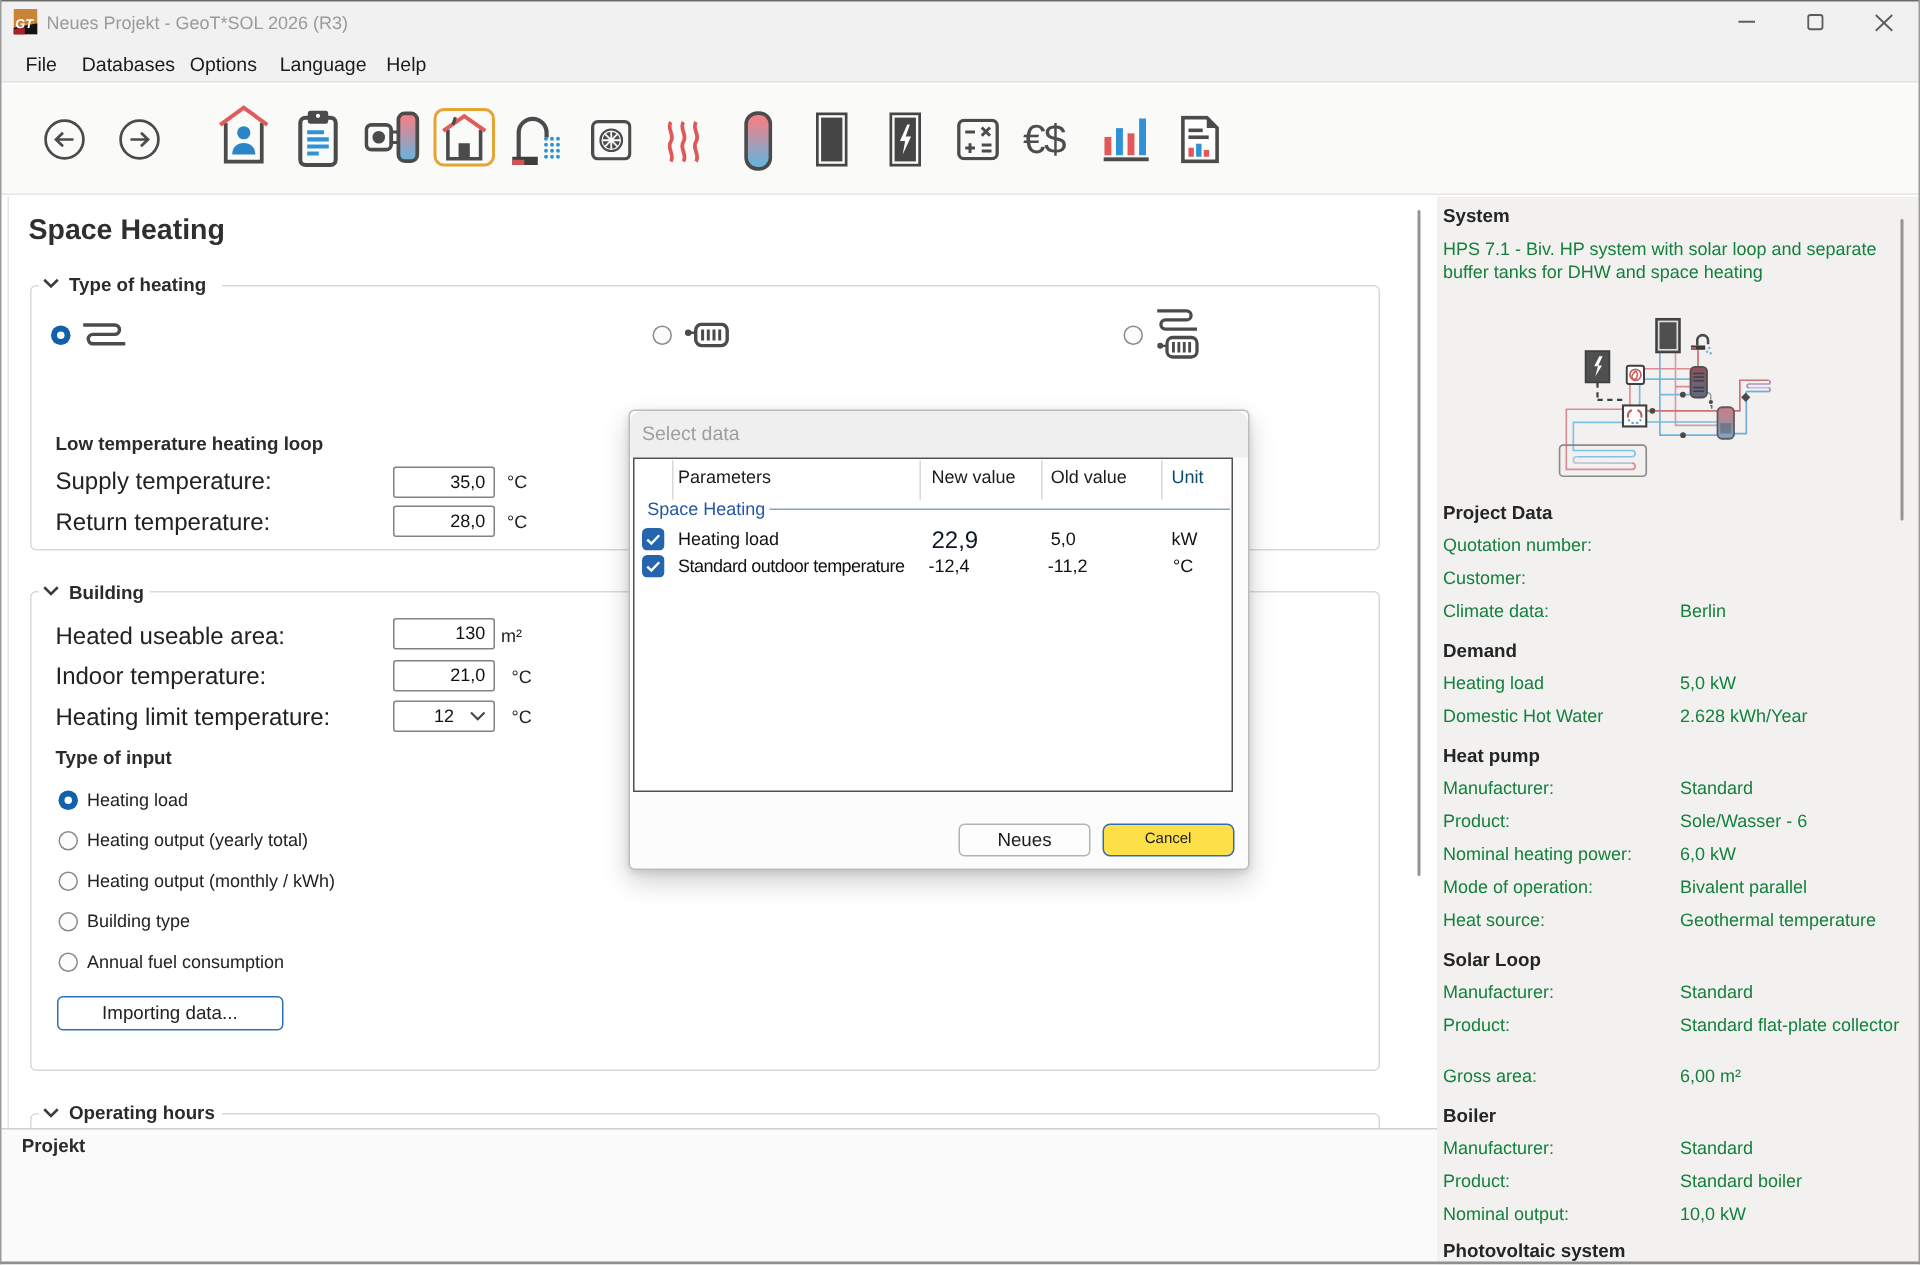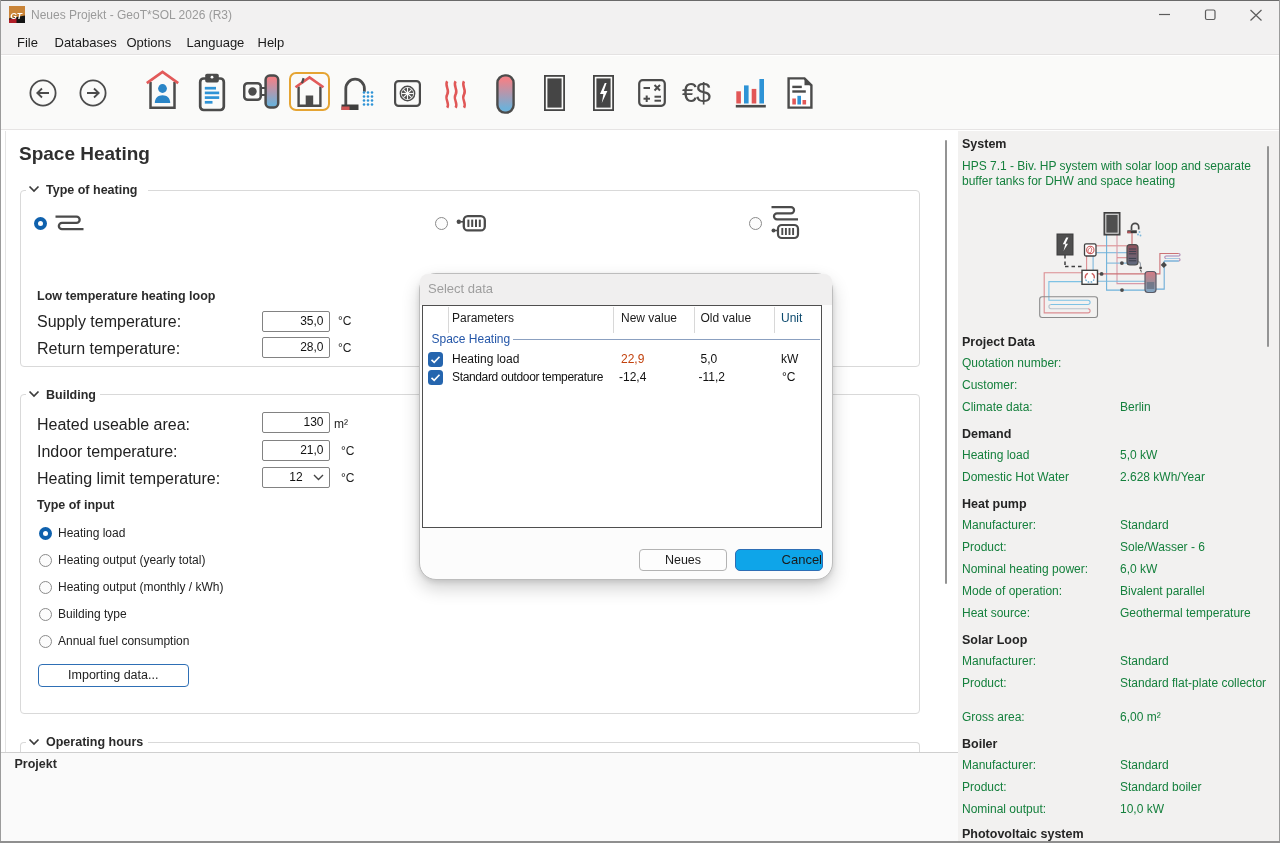--- a/index.html
+++ b/index.html
@@ -396,46 +396,46 @@
   <rect x="115" y="73.5" width="11" height="21" rx="3" fill="url(#buf)" stroke="#5a5a66" stroke-width="1.2"></rect>
   <rect x="116.8" y="84" width="7.4" height="7" fill="#667082" opacity="0.75"></rect>
 
   <circle cx="71.6" cy="75.9" r="1.9" fill="#4a4a4a"></circle>
   <circle cx="91.9" cy="65.1" r="1.9" fill="#4a4a4a"></circle>
   <circle cx="92" cy="92.1" r="1.9" fill="#4a4a4a"></circle>
   <rect x="131.6" y="64.7" width="4.4" height="4.4" fill="#4a4a4a" transform="rotate(45 133.8 66.9)"></rect>
 </svg>
 </div>
 
-<div class="abs" style="left:419px;top:273px;width:414px;height:307px;background:#fcfcfc;border:1px solid #bdbdbd;border-radius:17px;box-shadow:0 8px 18px rgba(0,0,0,0.19),0 2px 5px rgba(0,0,0,0.10);z-index:100">
+<div class="abs" style="left:419px;top:273px;width:414px;height:307px;background:#fcfcfc;border:1px solid #bdbdbd;border-radius:4px;box-shadow:0 8px 18px rgba(0,0,0,0.19),0 2px 5px rgba(0,0,0,0.10);z-index:100">
   <div class="abs" style="left:0;top:0;width:100%;height:31px;background:#f0efef;border-radius:8px 8px 0 0"></div>
   <div class="abs" style="left:8px;top:7px;font-size:13px;color:#9e9e9e;height:16px;line-height:16px">Select data</div>
   <div class="abs" style="left:2px;top:31px;width:400px;height:223px;background:#fff;border:1px solid #4f4f4f">
     <div class="abs" style="left:24.7px;top:1px;width:1px;height:26px;background:#d8d8d8"></div>
     <div class="abs" style="left:190px;top:1px;width:1px;height:26px;background:#d8d8d8"></div>
     <div class="abs" style="left:270.5px;top:1px;width:1px;height:26px;background:#d8d8d8"></div>
     <div class="abs" style="left:351px;top:1px;width:1px;height:26px;background:#d8d8d8"></div>
     <div class="abs" style="left:29px;top:5px;font-size:12px;color:#1b1b1b">Parameters</div>
     <div class="abs" style="left:198px;top:5px;font-size:12px;color:#1b1b1b">New value</div>
     <div class="abs" style="left:277.5px;top:5px;font-size:12px;color:#1b1b1b">Old value</div>
     <div class="abs" style="left:358px;top:5px;font-size:12px;color:#0c4a6e">Unit</div>
     <div class="abs" style="left:8.5px;top:26px;font-size:12px;color:#2456a8;height:15px;line-height:15px">Space Heating</div>
     <div class="abs" style="left:90px;top:33px;width:307px;height:1px;background:#8ba0c0"></div>
     <svg class="abs" style="left:5px;top:45.5px" width="15" height="15" viewBox="0 0 15 15">
         <rect width="15" height="15" rx="3.5" fill="#2565ae"></rect>
         <path d="M3.5 7.8 L6.2 10.4 L11.5 4.8" fill="none" stroke="#fff" stroke-width="1.6"></path>
       </svg>
     <div class="abs" style="left:29px;top:46px;font-size:12px;color:#111;height:15px;line-height:15px">Heating load</div>
-    <div class="abs" style="left:198px;top:46px;font-size:12px;color:#c2410c">22,9</div>
+    <div class="abs" style="left:198px;top:46px;font-size:16px;color:#0f172a">22,9</div>
     <div class="abs" style="left:277.5px;top:46px;font-size:12px;color:#111">5,0</div>
     <div class="abs" style="left:358px;top:46px;font-size:12px;color:#111">kW</div>
     <svg class="abs" style="left:5px;top:63.5px" width="15" height="15" viewBox="0 0 15 15">
         <rect width="15" height="15" rx="3.5" fill="#2565ae"></rect>
         <path d="M3.5 7.8 L6.2 10.4 L11.5 4.8" fill="none" stroke="#fff" stroke-width="1.6"></path>
       </svg>
     <div class="abs" style="left:29px;top:64px;font-size:12px;color:#111;height:15px;line-height:15px;letter-spacing:-0.35px">Standard outdoor temperature</div>
     <div class="abs" style="left:196px;top:64px;font-size:12px;color:#111">-12,4</div>
     <div class="abs" style="left:275.5px;top:64px;font-size:12px;color:#111">-11,2</div>
     <div class="abs" style="left:359px;top:64px;font-size:12px;color:#111">°C</div>
   </div>
   <div class="abs" style="left:219px;top:274.5px;width:88px;height:22.5px;border:1px solid #b3b3b3;border-radius:4px;background:#fdfdfd;text-align:center;font-size:12.5px;color:#1b1b1b;line-height:21px">Neues</div>
-  <div class="abs" style="left:314.5px;top:274.5px;width:88.5px;height:22.5px;border:1.5px solid #2e6eb5;border-radius:5px;background:#0ea5e9;text-align:right;font-size:13px;color:#1b1b1b;line-height:20px">Cancel</div>
+  <div class="abs" style="left:314.5px;top:274.5px;width:88.5px;height:22.5px;border:1.5px solid #2e6eb5;border-radius:5px;background:#fde047;text-align:center;font-size:10px;color:#1b1b1b;line-height:20px">Cancel</div>
 </div>
 
 </body></html>

